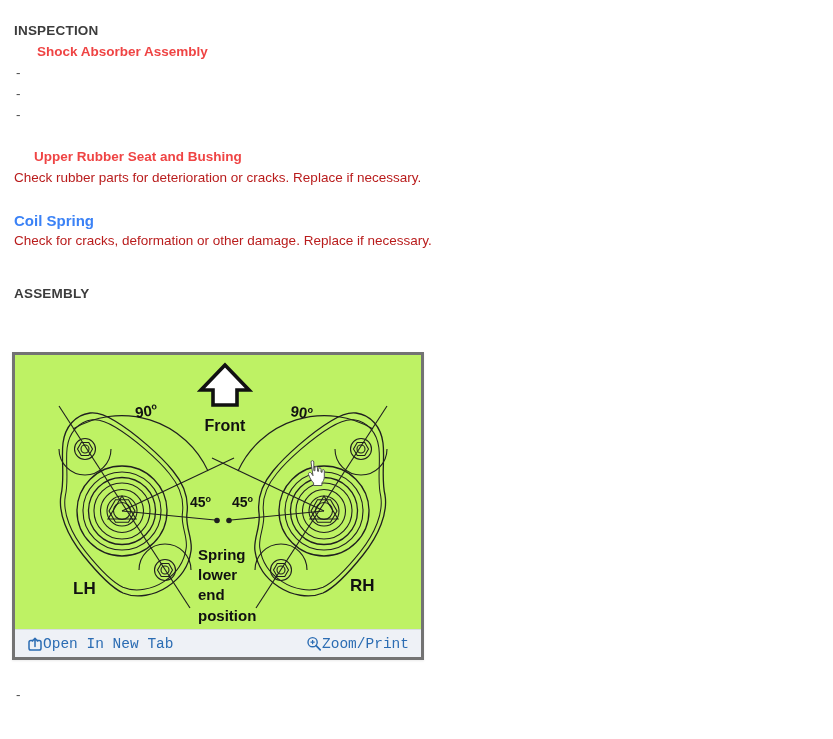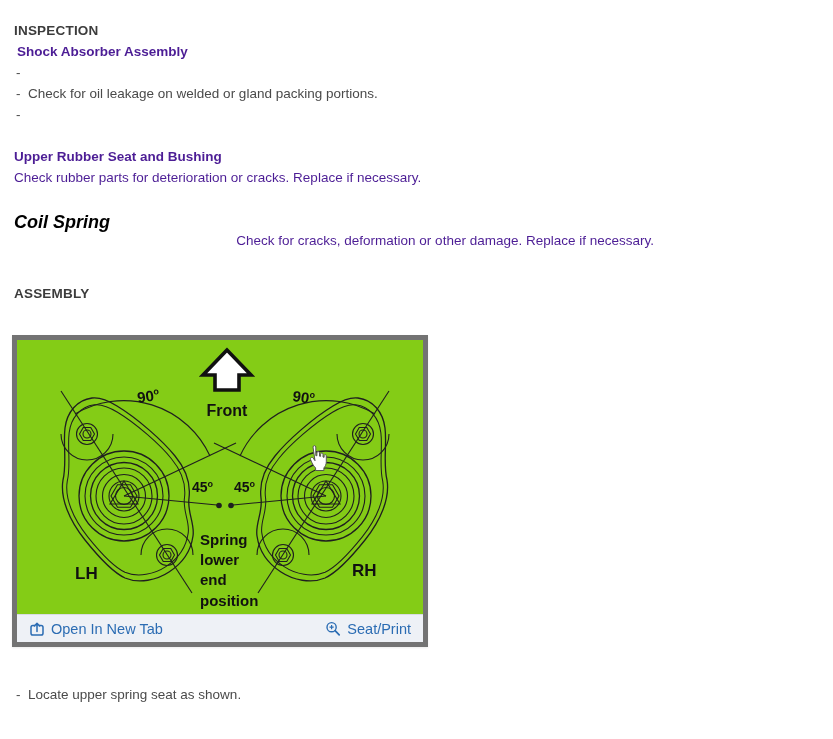--- a/index.html
+++ b/index.html
@@ -2,71 +2,70 @@
 <html><head>
 <meta charset="utf-8">
 <style>
   html,body{margin:0;padding:0;}
   body{
     width:833px;height:739px;position:relative;background:#ffffff;
     font-family:"Liberation Sans",sans-serif;color:#4a4a4a;overflow:hidden;
   }
   .abs{position:absolute;}
   .heading{font-size:13.5px;font-weight:bold;color:#3c3c3c;letter-spacing:.2px;}
-  .subheading{font-size:13.5px;font-weight:bold;color:#4c1d95;}
-  .body-text{font-size:13.5px;color:#4c1d95;}
+  .subheading{font-size:13.5px;font-weight:bold;color:#ef4444;margin-left:20px;}
+  .body-text{font-size:13.5px;color:#b91c1c;}
   .bullet-row{display:flex;font-size:13.5px;color:#4a4a4a;}
   .bullet-dash{width:12px;flex:0 0 12px;}
-  .link-title{font-size:18px;font-weight:bold;color:#000000;cursor:pointer;font-style:italic;}
+  .link-title{font-size:15px;font-weight:bold;color:#3b82f6;cursor:pointer;}
 
   .figure-panel{
-    left:12px;top:335px;width:406px;height:302px;
-    border:5px solid #737373;background:#84cc16;
+    left:12px;top:352px;width:406px;height:302px;
+    border:3px solid #737373;background:#bef264;
     box-shadow:0 1px 2px rgba(0,0,0,.08);
   }
   .figure-image{position:absolute;left:0;top:0;width:406px;height:273px;cursor:pointer;}
   .figure-toolbar{
     position:absolute;left:0;bottom:0;width:382px;height:27px;padding:0 12px;
     background:#eef1f6;border-top:1px solid #d8dce2;
     display:flex;align-items:center;justify-content:space-between;
   }
   .toolbar-link{
-    display:flex;align-items:center;gap:6px;
-    color:#2b6cb3;font-size:14.5px;cursor:pointer;text-decoration:none;
+    display:flex;align-items:center;
+    color:#2b6cb3;font-size:14.5px;cursor:pointer;text-decoration:none;font-family:Liberation Mono, monospace;
   }
   .toolbar-link svg{display:block;}
 
   
   .dline{stroke:#1f1f1f;stroke-width:1.3;fill:none;}
   .dthin{stroke:#1f1f1f;stroke-width:1.1;fill:none;}
   .dlabel{font-family:"Liberation Sans",sans-serif;font-weight:bold;fill:#111;}
 </style>
 </head>
 <body>
 
 <div class="abs heading" style="left:14px;top:23px;">INSPECTION</div>
 
 <div class="abs subheading" style="left:17px;top:44px;">Shock Absorber Assembly</div>
 
 <div class="abs bullet-row" style="left:16px;top:65px;width:640px;">
   <span class="bullet-dash">-</span>
 </div>
 <div class="abs bullet-row" style="left:16px;top:86px;width:640px;">
   <span class="bullet-dash">-</span>
-  <span>Check for oil leakage on welded or gland packing portions.</span>
 </div>
 <div class="abs bullet-row" style="left:16px;top:107px;width:640px;">
   <span class="bullet-dash">-</span>
 </div>
 
 <div class="abs subheading" style="left:14px;top:149px;text-align:right;">Upper Rubber Seat and Bushing</div>
 <div class="abs body-text" style="left:14px;top:170px;width:640px;">Check rubber parts for deterioration or cracks. Replace if necessary.</div>
 
 <div class="abs link-title" style="left:14px;top:212px;">Coil Spring</div>
-<div class="abs body-text" style="left:14px;top:233px;width:640px;text-align:right;">Check for cracks, deformation or other damage. Replace if necessary.</div>
+<div class="abs body-text" style="left:14px;top:233px;width:640px;">Check for cracks, deformation or other damage. Replace if necessary.</div>
 
 <div class="abs heading" style="left:14px;top:286px;">ASSEMBLY</div>
 
 <div class="abs figure-panel">
 
   <div class="figure-image">
     <svg width="406" height="273" viewBox="0 0 406 273">
       <defs>
         <g id="nut">
           <circle cx="0" cy="0" r="10.5" class="dthin"></circle>
@@ -148,21 +147,20 @@
         <path d="M8,10.5 V2.6 M5.4,5 L8,2.4 L10.6,5" fill="none" stroke="#2b6cb3" stroke-width="1.5" stroke-linecap="round" stroke-linejoin="round"></path>
       </svg>
       <span>Open In New Tab</span>
     </a>
     <a class="toolbar-link">
       <svg width="16" height="16" viewBox="0 0 16 16">
         <circle cx="6.6" cy="6.2" r="4.6" fill="none" stroke="#2b6cb3" stroke-width="1.4"></circle>
         <path d="M4.5,6.2 h4.2 M6.6,4.1 v4.2" stroke="#2b6cb3" stroke-width="1.2" fill="none"></path>
         <path d="M10.1,9.7 L14.2,13.8" stroke="#2b6cb3" stroke-width="1.7" fill="none" stroke-linecap="round"></path>
       </svg>
-      <span>Seat/Print</span>
+      <span>Zoom/Print</span>
     </a>
   </div>
 </div>
 
 <div class="abs bullet-row" style="left:16px;top:687px;width:640px;">
   <span class="bullet-dash">-</span>
-  <span>Locate upper spring seat as shown.</span>
 </div>
 
 </body></html>

